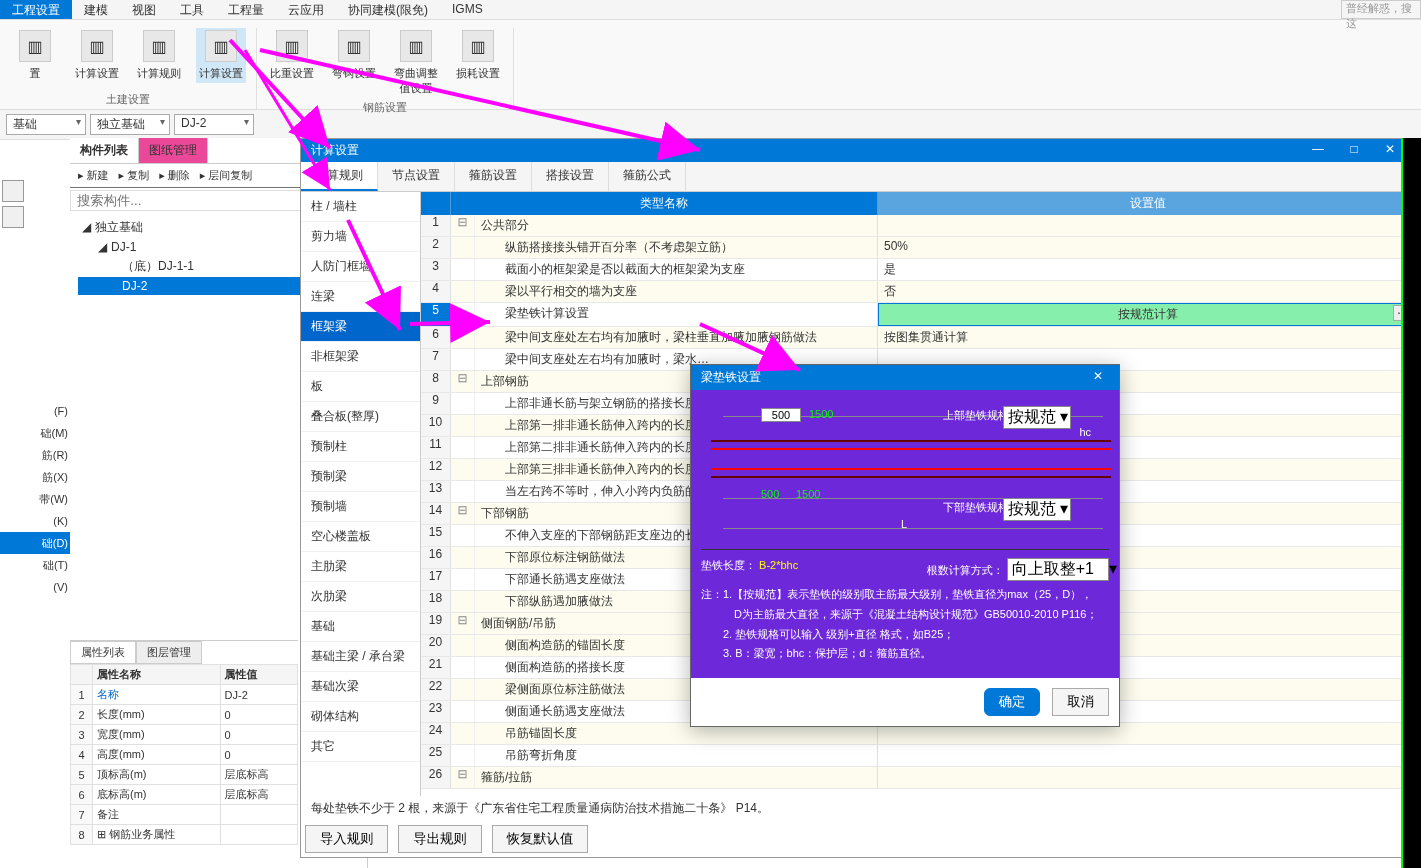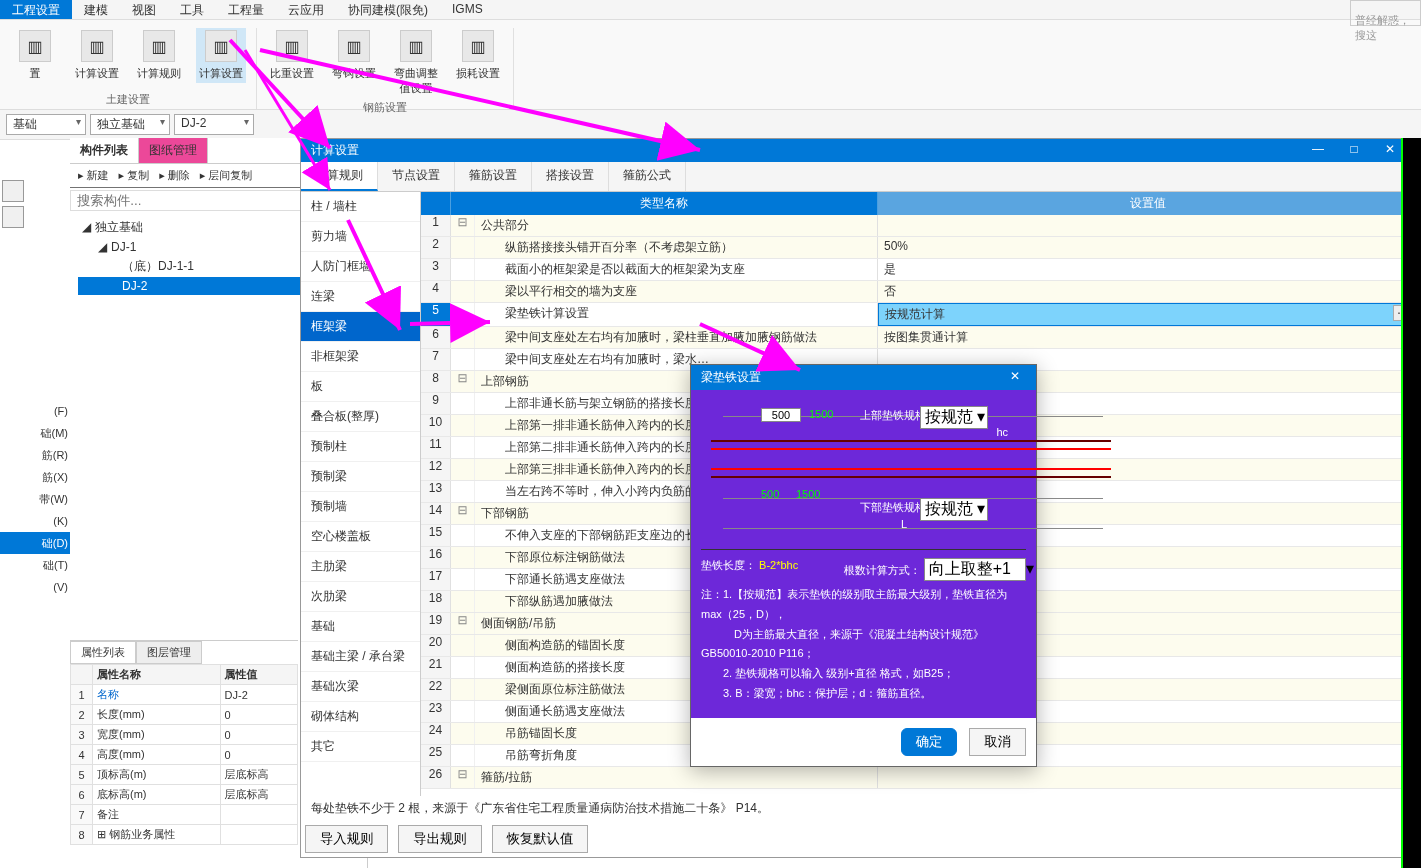--- a/index.html
+++ b/index.html
@@ -2,21 +2,21 @@
 <html><head>
 <meta charset="utf-8">
 <style>
 * { box-sizing: border-box; margin: 0; padding: 0; }
 body { font-family: "Microsoft YaHei", sans-serif; font-size: 12px; background: #fff; color: #333; overflow: hidden; width: 1421px; height: 868px; position: relative; }
 
 
 .menubar { display: flex; background: #f5f5f5; border-bottom: 1px solid #ddd; height: 20px; }
 .menubar-item { padding: 2px 12px; cursor: pointer; }
 .menubar-item.active { background: #0078d7; color: #fff; }
-.search-box { margin-left: auto; width: 71px; border: 1px solid #ccc; font-size: 11px; color: #999; padding: 12px 4px; }
+.search-box { margin-left: auto; width: 80px; border: 1px solid #ccc; font-size: 11px; color: #999; padding: 0 4px; }
 
 
 .ribbon { display: flex; background: #f9f9f9; border-bottom: 1px solid #ddd; height: 90px; padding-top: 8px; }
 .ribbon-group { display: flex; flex-direction: column; align-items: center; border-right: 1px solid #e0e0e0; padding: 0 10px; }
 .ribbon-group-items { display: flex; gap: 12px; }
 .ribbon-btn { display: flex; flex-direction: column; align-items: center; width: 50px; cursor: pointer; padding: 2px; }
 .ribbon-btn.active { background: #d0e7f7; }
 .ribbon-icon { width: 32px; height: 32px; background: #e8e8e8; border: 1px solid #ccc; margin-bottom: 4px; display: flex; align-items: center; justify-content: center; font-size: 16px; }
 .ribbon-btn-label { font-size: 11px; text-align: center; }
 .ribbon-group-label { font-size: 11px; color: #666; margin-top: auto; padding: 2px 0; }
@@ -82,29 +82,29 @@
 .grid-header .gh2 { flex: 1; text-align: center; padding: 3px; border-right: 1px solid #4a9fe0; }
 .grid-header .gh3 { width: 540px; text-align: center; padding: 3px; background: #5aa5e0; }
 .grid-row { display: flex; border-bottom: 1px solid #e8e8e8; }
 .grid-row.group { background: #fdfcee; }
 .grid-row.odd { background: #fdfcee; }
 .gc-num { width: 30px; text-align: center; background: #f5f5f5; border-right: 1px solid #e0e0e0; }
 .gc-expand { width: 24px; text-align: center; color: #888; border-right: 1px solid #f0f0f0; }
 .gc-name { flex: 1; padding: 2px 6px; border-right: 1px solid #e0e0e0; }
 .gc-name.indent { padding-left: 30px; }
 .gc-val { width: 540px; padding: 2px 6px; }
-.gc-val.editing { border: 1px solid #0078d7; background:#7dd3fc; position: relative; }
+.gc-val.editing { border: 1px solid #0078d7; background:#86efac; position: relative; text-align: center; }
 .gc-val.editing::after { content: "⋯"; position: absolute; right: 4px; top: 1px; border: 1px solid #aaa; padding: 0 3px; background: #eee; }
 .grid-row.selected .gc-num { background: #0078d7; color: #fff; }
 .dlg-note { padding: 4px 10px; }
 .dlg-btn-row { display: flex; gap: 10px; padding: 4px; }
 .btn { border: 1px solid #aaa; background: #f5f5f5; padding: 4px 14px; cursor: pointer; }
 
 
-.sub-dialog { position: absolute; left: 690px; top: 364px; width: 347px; background: #fff; border: 1px solid #666; box-shadow: 0 4px 20px rgba(0,0,0,0.3); z-index: 100; }
+.sub-dialog { position: absolute; left: 690px; top: 364px; width: 430px; background: #fff; border: 1px solid #666; box-shadow: 0 4px 20px rgba(0,0,0,0.3); z-index: 100; }
 .sub-title { background: #0078d7; color: #fff; padding: 4px 10px; display: flex; }
 .sub-title-text { flex: 1; }
 .sub-close { cursor: pointer; padding: 0 6px; }
 .sub-body { background: #6d28d9; color: #fff; padding: 10px; font-size: 11px; }
 .diagram { position: relative; height: 150px; border-bottom: 1px solid #333; }
 .dim-line { position: absolute; border-top: 1px solid #888; }
 .beam-line { position: absolute; height: 2px; background: #f00; }
 .beam-line.dark { background: #600; }
 .diag-input { position: absolute; background: #fff; color: #000; width: 40px; border: 1px solid #888; text-align: center; font-size: 11px; }
 .diag-label { position: absolute; color: #0f0; font-size: 11px; }

